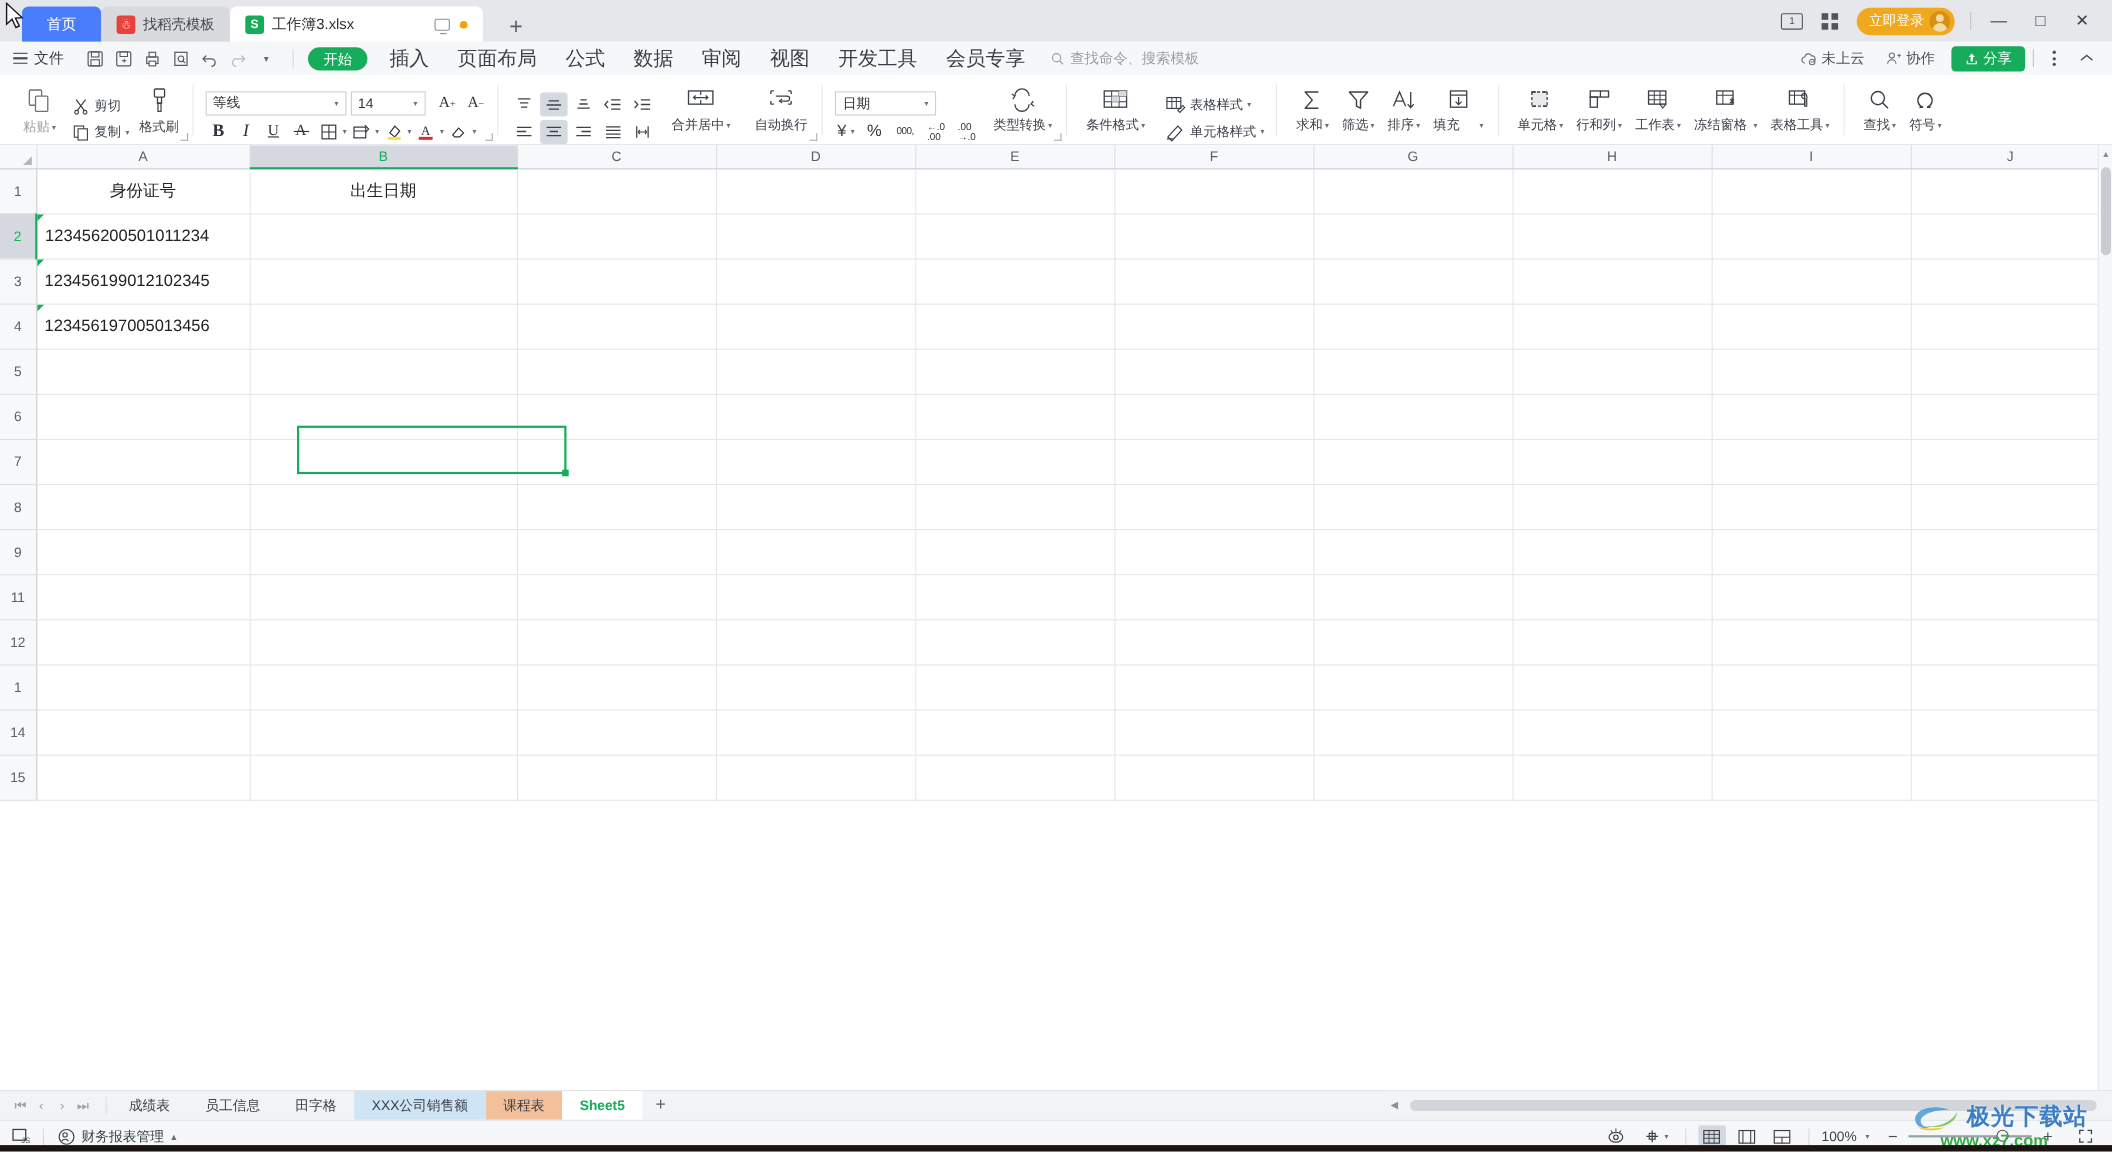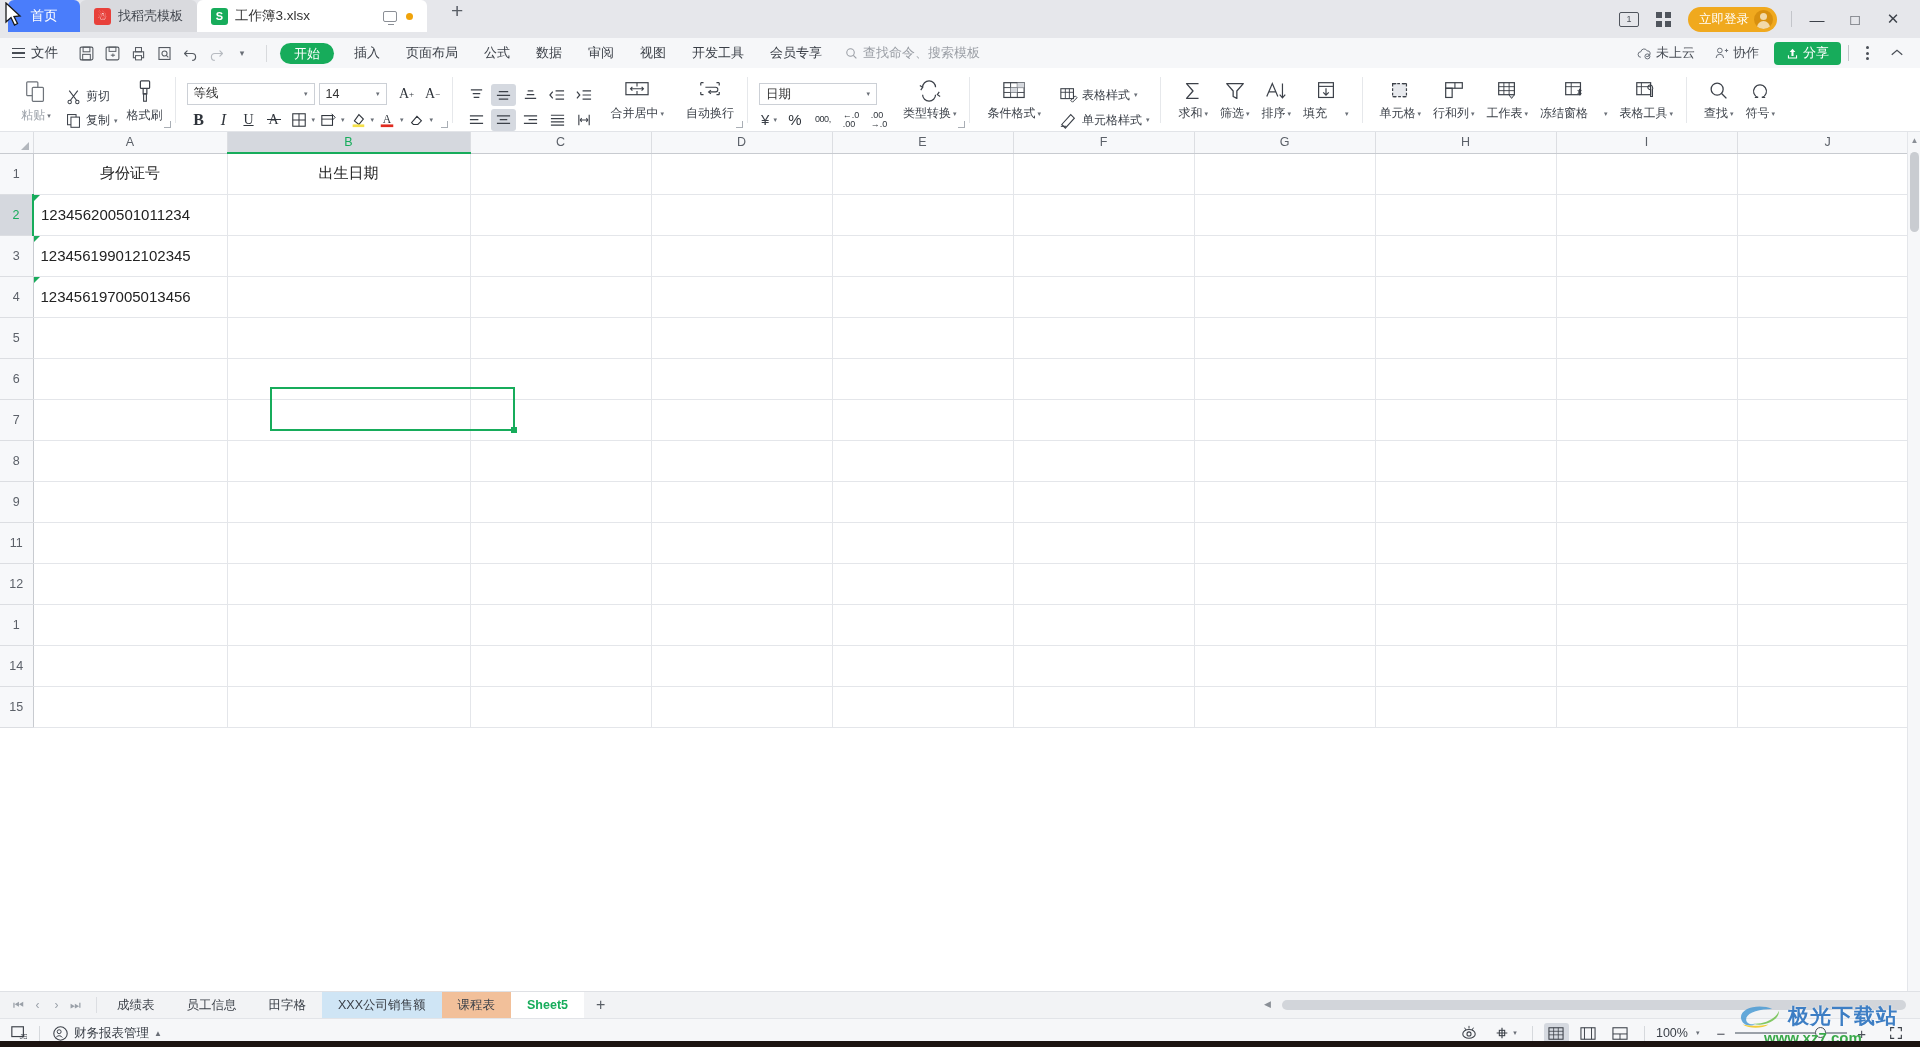--- a/index.html
+++ b/index.html
@@ -9,22 +9,22 @@
     font-size: 13px;
     color: #333;
     background: #fff;
     overflow: hidden;
     -webkit-font-smoothing: antialiased;
   }
   #app { width: 1920px; height: 1047px; position: relative; display: flex; flex-direction: column; }
 
   
   .tabbar {
-    height: 38px; background: #e6e7eb; display: flex; align-items: flex-start;
-    position: relative; flex: none; padding-left: 8px;
+    height: 38px; background: #e6e7eb; display: flex; align-items: flex-end;
+    position: relative; flex: none; padding-left: 20px;
   }
   .tab {
     height: 32px; display: flex; align-items: center; gap: 7px;
     padding: 0 14px; font-size: 13px; border-radius: 6px 6px 0 0;
     position: relative; cursor: default; white-space: nowrap;
   }
   .tab-home { background: #4a7dfb; color: #fff; min-width: 72px; justify-content: center; font-size: 13.5px; }
   .tab-tmpl { background: #d9dade; color: #40454d; }
   .tab-doc  { background: #fff; color: #333; min-width: 230px; }
   .tab-icon-sq {
@@ -64,21 +64,21 @@
     height: 30px; background: #f6f7f9; display: flex; align-items: center;
     flex: none; position: relative; border-bottom: none;
   }
   .mb-file { display: flex; align-items: center; gap: 6px; padding: 0 10px 0 12px; font-size: 13.5px; color: #3a3f47; }
   .hamb { display: flex; flex-direction: column; gap: 3px; }
   .hamb i { width: 13px; height: 1.6px; background: #474c54; display: block; }
   .qat { display: flex; align-items: center; gap: 2px; padding: 0 6px; }
   .qat-btn { width: 24px; height: 24px; display: flex; align-items: center; justify-content: center; color: #555a61; }
   .msep { width: 1px; height: 17px; background: #d8dadd; margin: 0 6px; }
   .menus { display: flex; align-items: center; gap: 0; }
-  .menu-item { padding: 0 13px; height: 30px; line-height: 30px; font-size: 13px; color: #3a3f47; white-space: nowrap; }
+  .menu-item { padding: 0 13px; height: 30px; line-height: 30px; font-size: 18px; color: #3a3f47; white-space: nowrap; }
   .menu-item.active {
     background: #17ac5b; color: #fff; border-radius: 12px; height: 21px;
     line-height: 21px; padding: 0 14px; margin: 0 7px; font-size: 13px;
   }
   .menu-search { display: flex; align-items: center; gap: 5px; color: #9a9ea5; font-size: 13px; margin-left: 10px; }
   .menubar-right { position: absolute; right: 8px; top: 0; height: 30px; display: flex; align-items: center; gap: 3px; }
   .mbr-item { display: flex; align-items: center; gap: 4px; font-size: 13px; color: #4a4f57; padding: 0 8px; }
   .share-btn {
     background: #17ac5b; color: #fff; border-radius: 4px; height: 23px;
     display: flex; align-items: center; gap: 4px; padding: 0 12px; font-size: 13px; margin-left: 4px;
@@ -109,21 +109,21 @@
     display: flex; align-items: center; padding: 0 6px; font-size: 12.5px; justify-content: space-between;
   }
   .fontsize { width: 68px; height: 22px; border: 1px solid #ccd0d6; background: #fff; display: flex;
     align-items: center; padding: 0 6px; font-size: 12.5px; justify-content: space-between; margin-left: 2px; }
   .fmtbtn { width: 24px; height: 23px; display: flex; align-items: center; justify-content: center;
     font-size: 14px; color: #2f343b; }
   .fmtbtn.bold { font-weight: bold; font-family: "Liberation Serif", serif; font-size: 16px;}
   .fmtbtn.ital { font-style: italic; font-family: "Liberation Serif", serif; font-size: 16px;}
   .alignbtn { width: 25px; height: 22px; display: flex; align-items: center; justify-content: center; }
   .alignbtn.sel { background: #d5d9e0; border-radius: 3px; }
-  .numfmt { width: 118px; height: 22px; border: 1px solid #ccd0d6; background: #fff; display: flex;
+  .numfmt { width: 92px; height: 22px; border: 1px solid #ccd0d6; background: #fff; display: flex;
     align-items: center; padding: 0 6px; font-size: 12.5px; justify-content: space-between; }
   .rgcorner { position: absolute; right: 4px; bottom: 3px; width: 7px; height: 7px;
     border-right: 1.3px solid #a9aeb5; border-bottom: 1.3px solid #a9aeb5; }
   .tile-big { display: flex; flex-direction: column; align-items: center; gap: 2px; font-size: 12px; color: #3c4149; padding: 0 6px; }
 
   
   .fxbar { height: 30px; background: #f6f7f9; display: flex; align-items: center; flex: none;
     padding: 0 6px; gap: 6px; border-bottom: 1px solid #dfe1e5; }
   .namebox { width: 148px; height: 22px; background: #fff; border: 1px solid #d0d3d8; border-radius: 2px;
     display: flex; align-items: center; justify-content: center; position: relative; font-size: 13px; color: #333; }
@@ -705,21 +705,21 @@
             <span>工作表</span>
             <span class="caret">▾</span>
           </span>
       </div>
       <div class="tile-big" style="justify-content:center">
         <svg width="26" height="24" viewBox="0 0 28 26">
             <rect x="5" y="4" width="16" height="13" fill="none" stroke="#3c4149" stroke-width="1.3"></rect>
             <path d="M5 8.3 H21 M11 4 V17" stroke="#3c4149" stroke-width="1"></path>
             <path d="M18 12 L22 16 M22 12 L18 16 M20 10.5 V17.5" stroke="#3c4149" stroke-width="1.1"></path>
           </svg>
-        <span class="lbl" style="display:flex;align-items:center;gap:16px">
+        <span class="lbl" style="display:flex;align-items:center;gap:6px">
             <span>冻结窗格</span>
             <span class="caret">▾</span>
           </span>
       </div>
       <div class="tile-big" style="justify-content:center">
         <svg width="26" height="24" viewBox="0 0 28 26">
             <rect x="4" y="4" width="15" height="13" fill="none" stroke="#3c4149" stroke-width="1.3"></rect>
             <path d="M4 8.3 H19 M9 4 V17" stroke="#3c4149" stroke-width="1"></path>
             <path d="M21 9 a2.5 2.5 0 1 0 -2 2.4 V19 h2 v-7.6 a2.5 2.5 0 0 0 0 -2.4 z" fill="none" stroke="#3c4149" stroke-width="1.2"></path>
           </svg>

